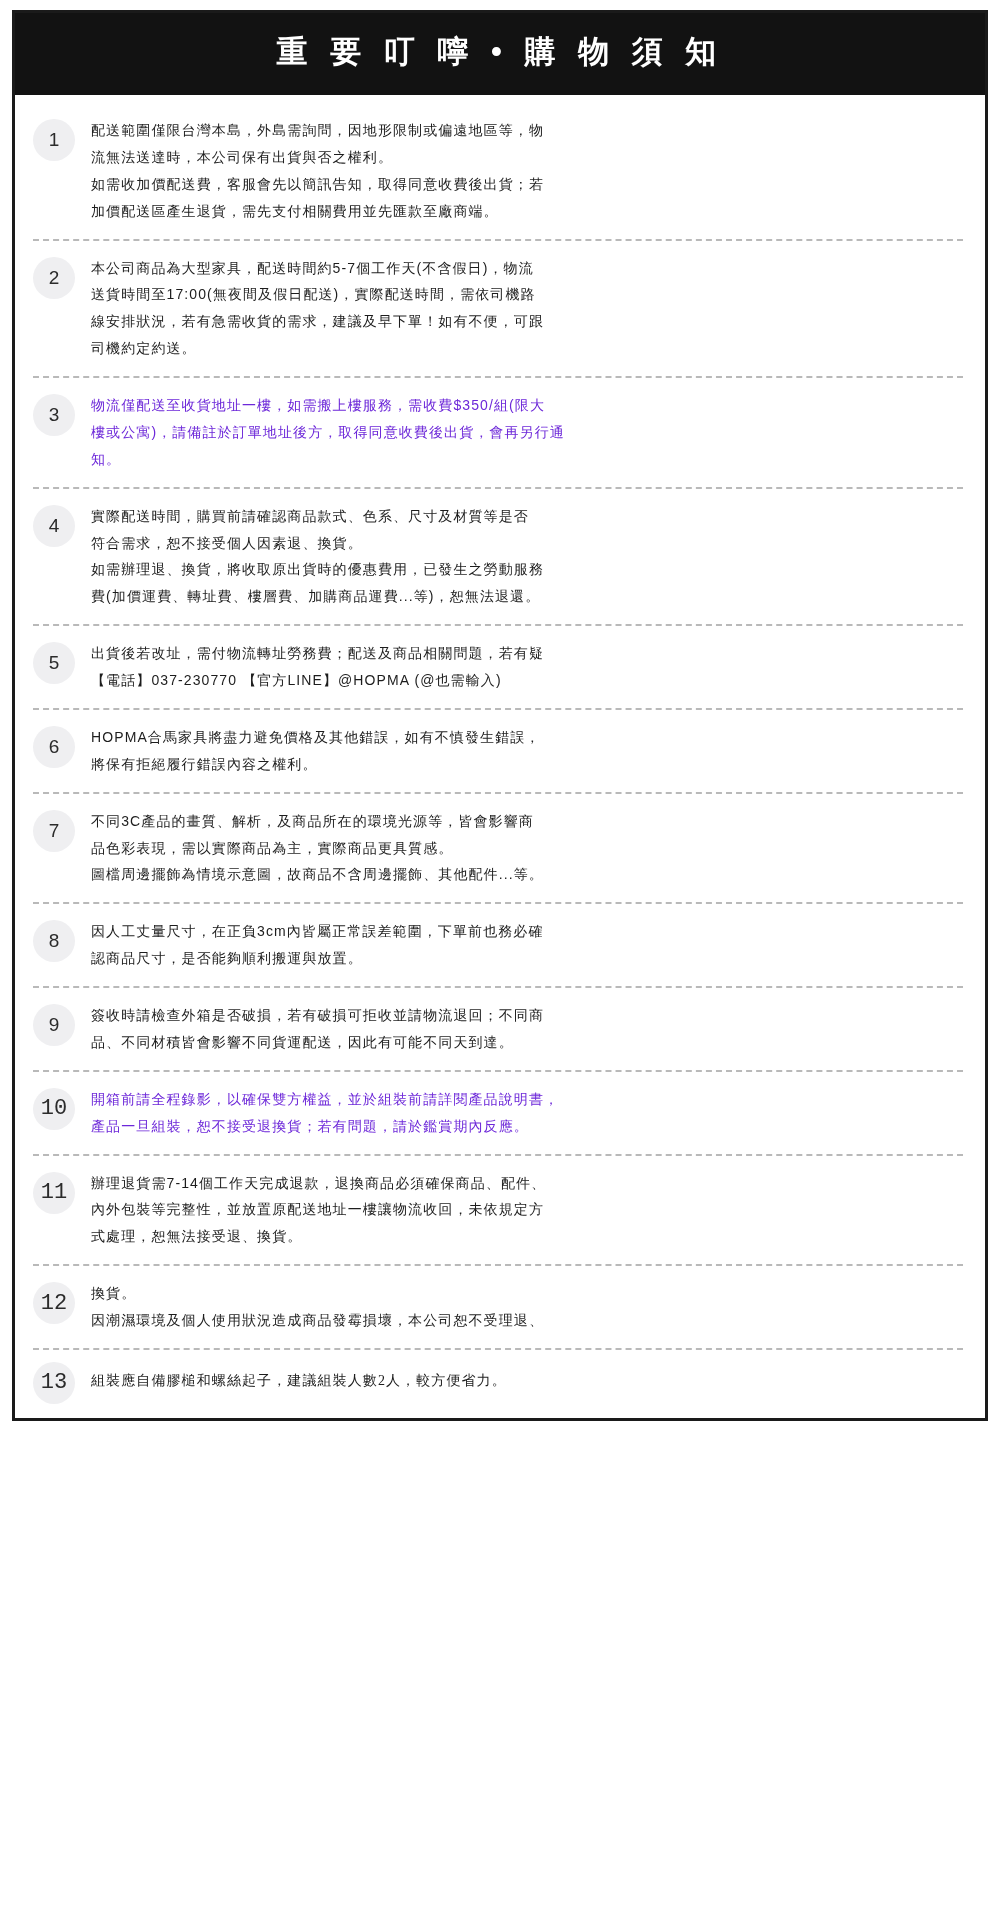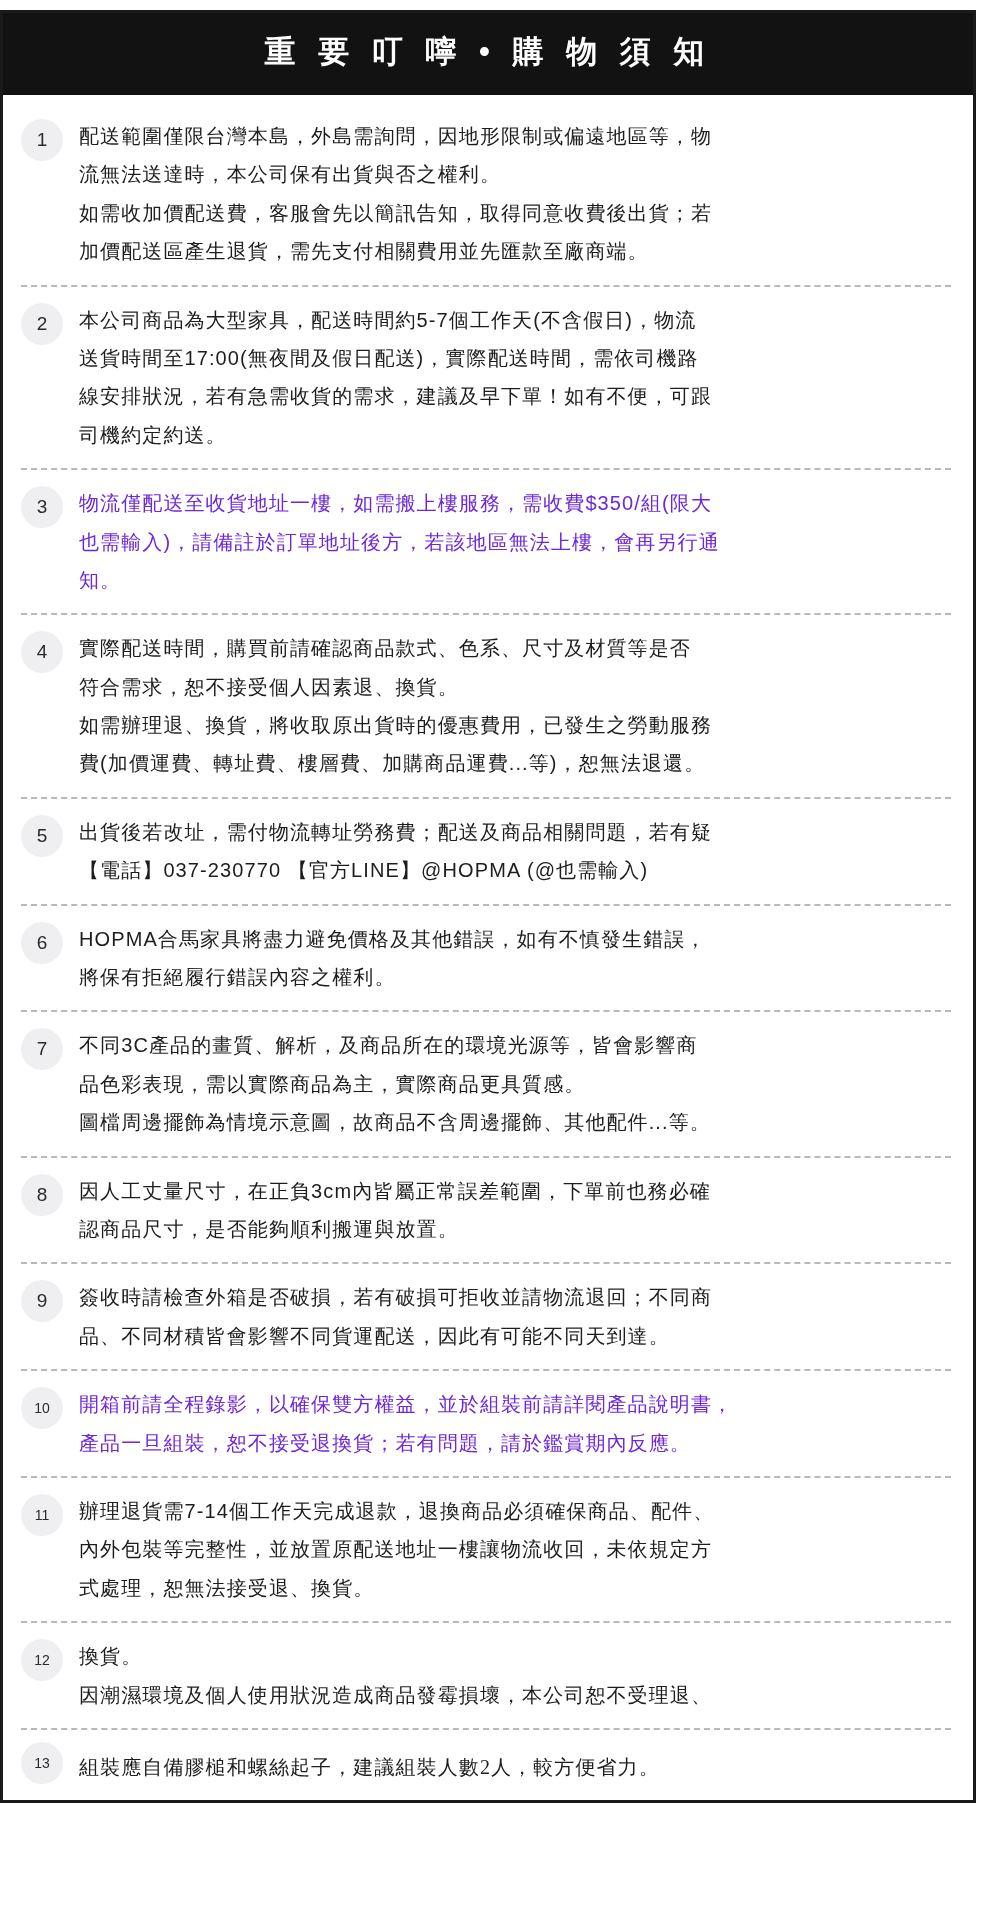--- a/index.html
+++ b/index.html
@@ -6,21 +6,21 @@
   html, body {
     width: 1000px;
     background: #ffffff;
     font-family: "Liberation Sans", "DejaVu Sans", sans-serif;
   }
   .page {
     position: relative;
     width: 1000px;
     min-height: 1906px;
     background: #ffffff;
-    padding: 10px 12px 14px 0;
+    padding: 10px 12px 14px 12px;
   }
   .frame {
     border: 3px solid #1a1a1a;
     background: #ffffff;
     width: 976px;
   }
   .title-bar {
     background: #121212;
     color: #ffffff;
     text-align: center;
@@ -54,24 +54,24 @@
     background: #efeff1;
     color: #2b2b2b;
     font-size: 19px;
     display: flex;
     align-items: center;
     justify-content: center;
     margin-right: 16px;
     margin-top: 4px;
     letter-spacing: 0px;
   }
-  .badge.wide { font-size: 14px; }
+  .badge.wide { font-size: 22px; font-family: Liberation Mono, monospace; }
   .text {
     flex: 1 1 auto;
-    font-size: 20px;
+    font-size: 14px;
     line-height: 1.92;
     color: #1d1d1d;
     letter-spacing: 1.1px;
     padding-top: 2px;
   }
   .text.pink { color: #6d28d9; }
   .text p { margin: 0; }
   
   .row.single .text { padding-top: 6px; font-family: Liberation Serif, serif; }
   .row.single .badge { margin-top: 0px; }
@@ -103,21 +103,21 @@
           <p>送貨時間至17:00(無夜間及假日配送)，實際配送時間，需依司機路</p>
           <p>線安排狀況，若有急需收貨的需求，建議及早下單！如有不便，可跟</p>
           <p>司機約定約送。</p>
         </div>
       </div>
 
       <div class="row">
         <div class="badge">3</div>
         <div class="text pink">
           <p>物流僅配送至收貨地址一樓，如需搬上樓服務，需收費$350/組(限大</p>
-          <p>也需輸入)，請備註於訂單地址後方，若該地區無法上樓，會再另行通</p>
+          <p>樓或公寓)，請備註於訂單地址後方，取得同意收費後出貨，會再另行通</p>
           <p>知。</p>
         </div>
       </div>
 
       <div class="row">
         <div class="badge">4</div>
         <div class="text">
           <p>實際配送時間，購買前請確認商品款式、色系、尺寸及材質等是否</p>
           <p>符合需求，恕不接受個人因素退、換貨。</p>
           <p>如需辦理退、換貨，將收取原出貨時的優惠費用，已發生之勞動服務</p>

